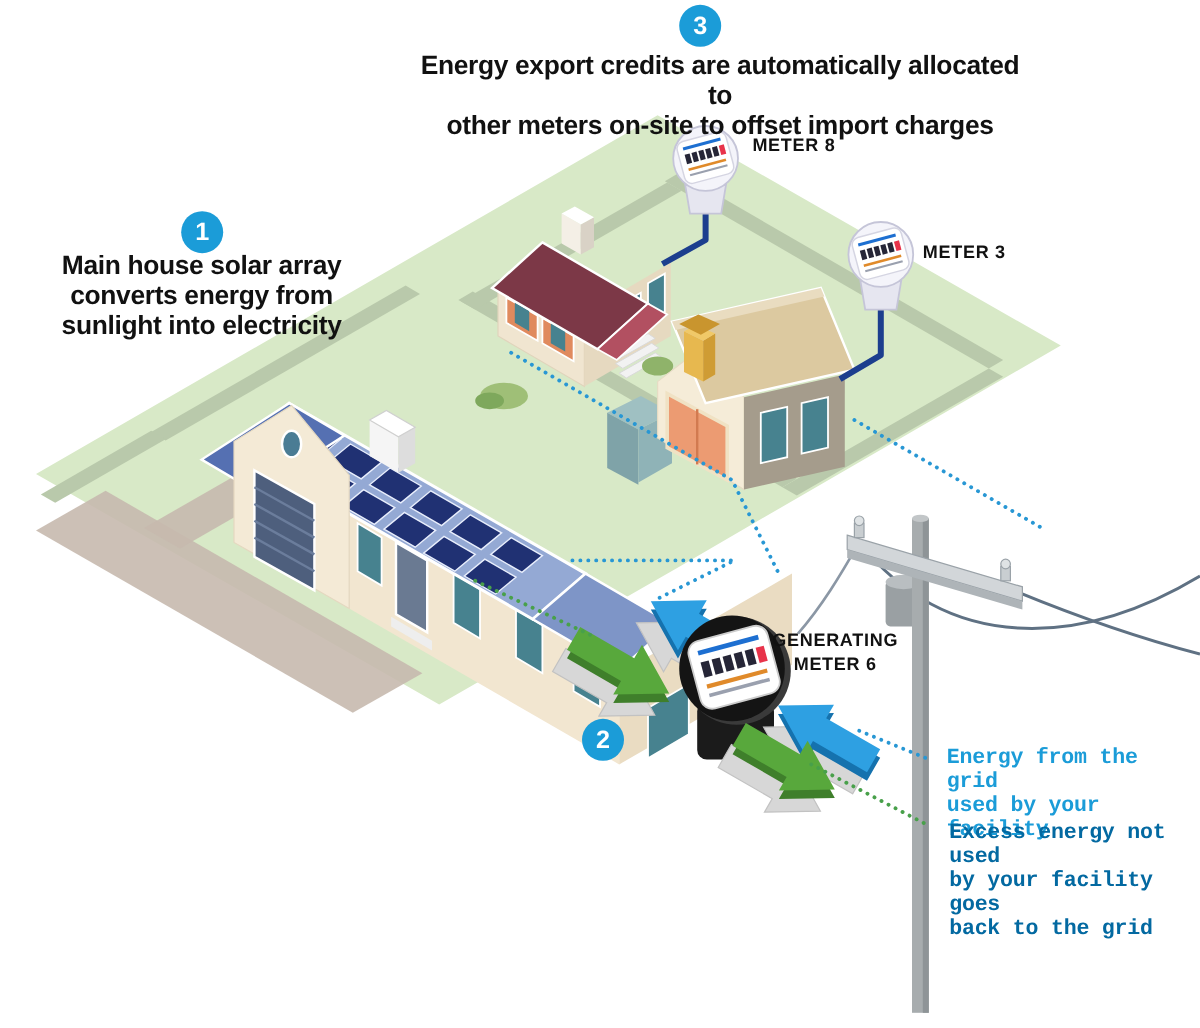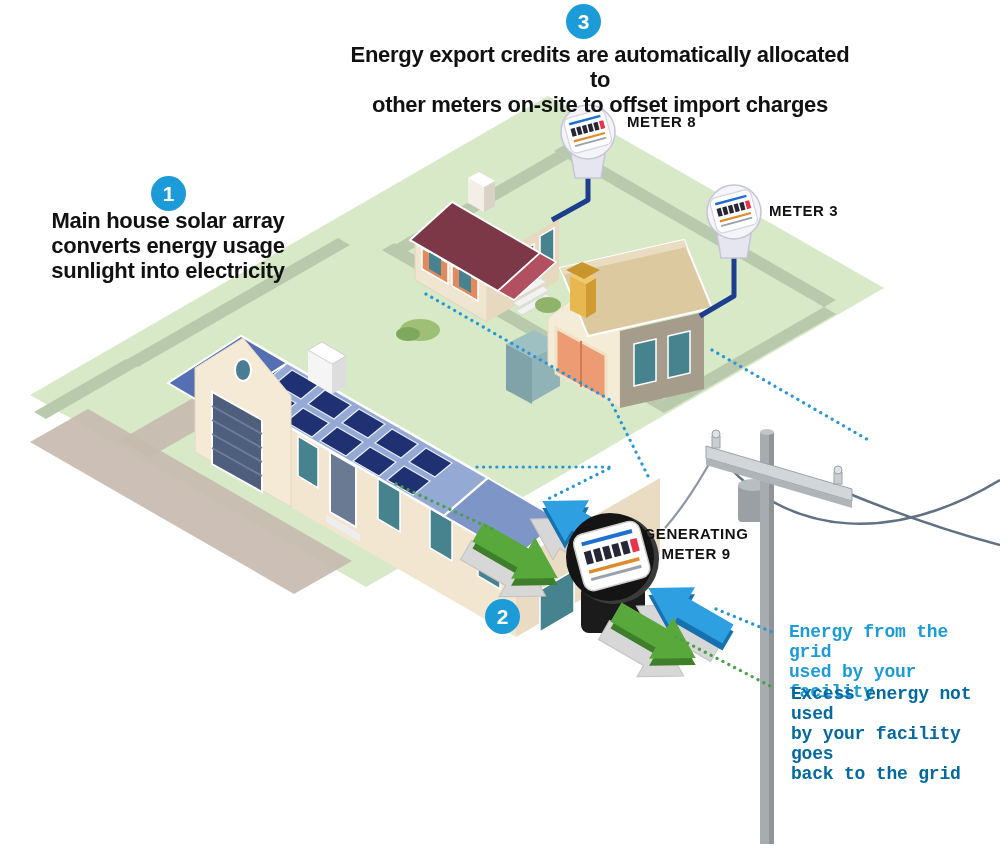--- a/index.html
+++ b/index.html
@@ -259,29 +259,29 @@
     <path d="M396,484 L494,530" stroke="#48a04a" stroke-width="3.2"></path>
     <path d="M676,637 L772,687" stroke="#48a04a" stroke-width="3.2"></path>
   </g>
 </svg>
 
 <div class="badge" style="left:151px;top:176px;">1</div>
 <div class="badge" style="left:485px;top:599px;">2</div>
 <div class="badge" style="left:566px;top:4px;">3</div>
 
 <div class="label step-text" style="left:30px;top:208px;width:276px;">Main house solar array
-converts energy usage
+converts energy from
 sunlight into electricity</div>
 <div class="label step-text" style="left:350px;top:42px;width:500px;">Energy export credits are automatically allocated to
 other meters on-site to offset import charges</div>
 
 <div class="label meter-label" style="left:627px;top:113px;">METER 8</div>
 <div class="label meter-label" style="left:769px;top:202px;text-align:center;">METER 3</div>
 <div class="label meter-label" style="left:640px;top:524px;width:112px;text-align:center;line-height:20px;">GENERATING
-METER 9</div>
+METER 6</div>
 
 <div class="label legend-label" style="left:789px;top:622px;color:#1b9cd8;">Energy from the grid
 used by your facility</div>
 <div class="label legend-label" style="left:791px;top:684px;color:#0369a1;">Excess energy not used
 by your facility goes
 back to the grid</div>
 
 </div>
 
 </body></html>

